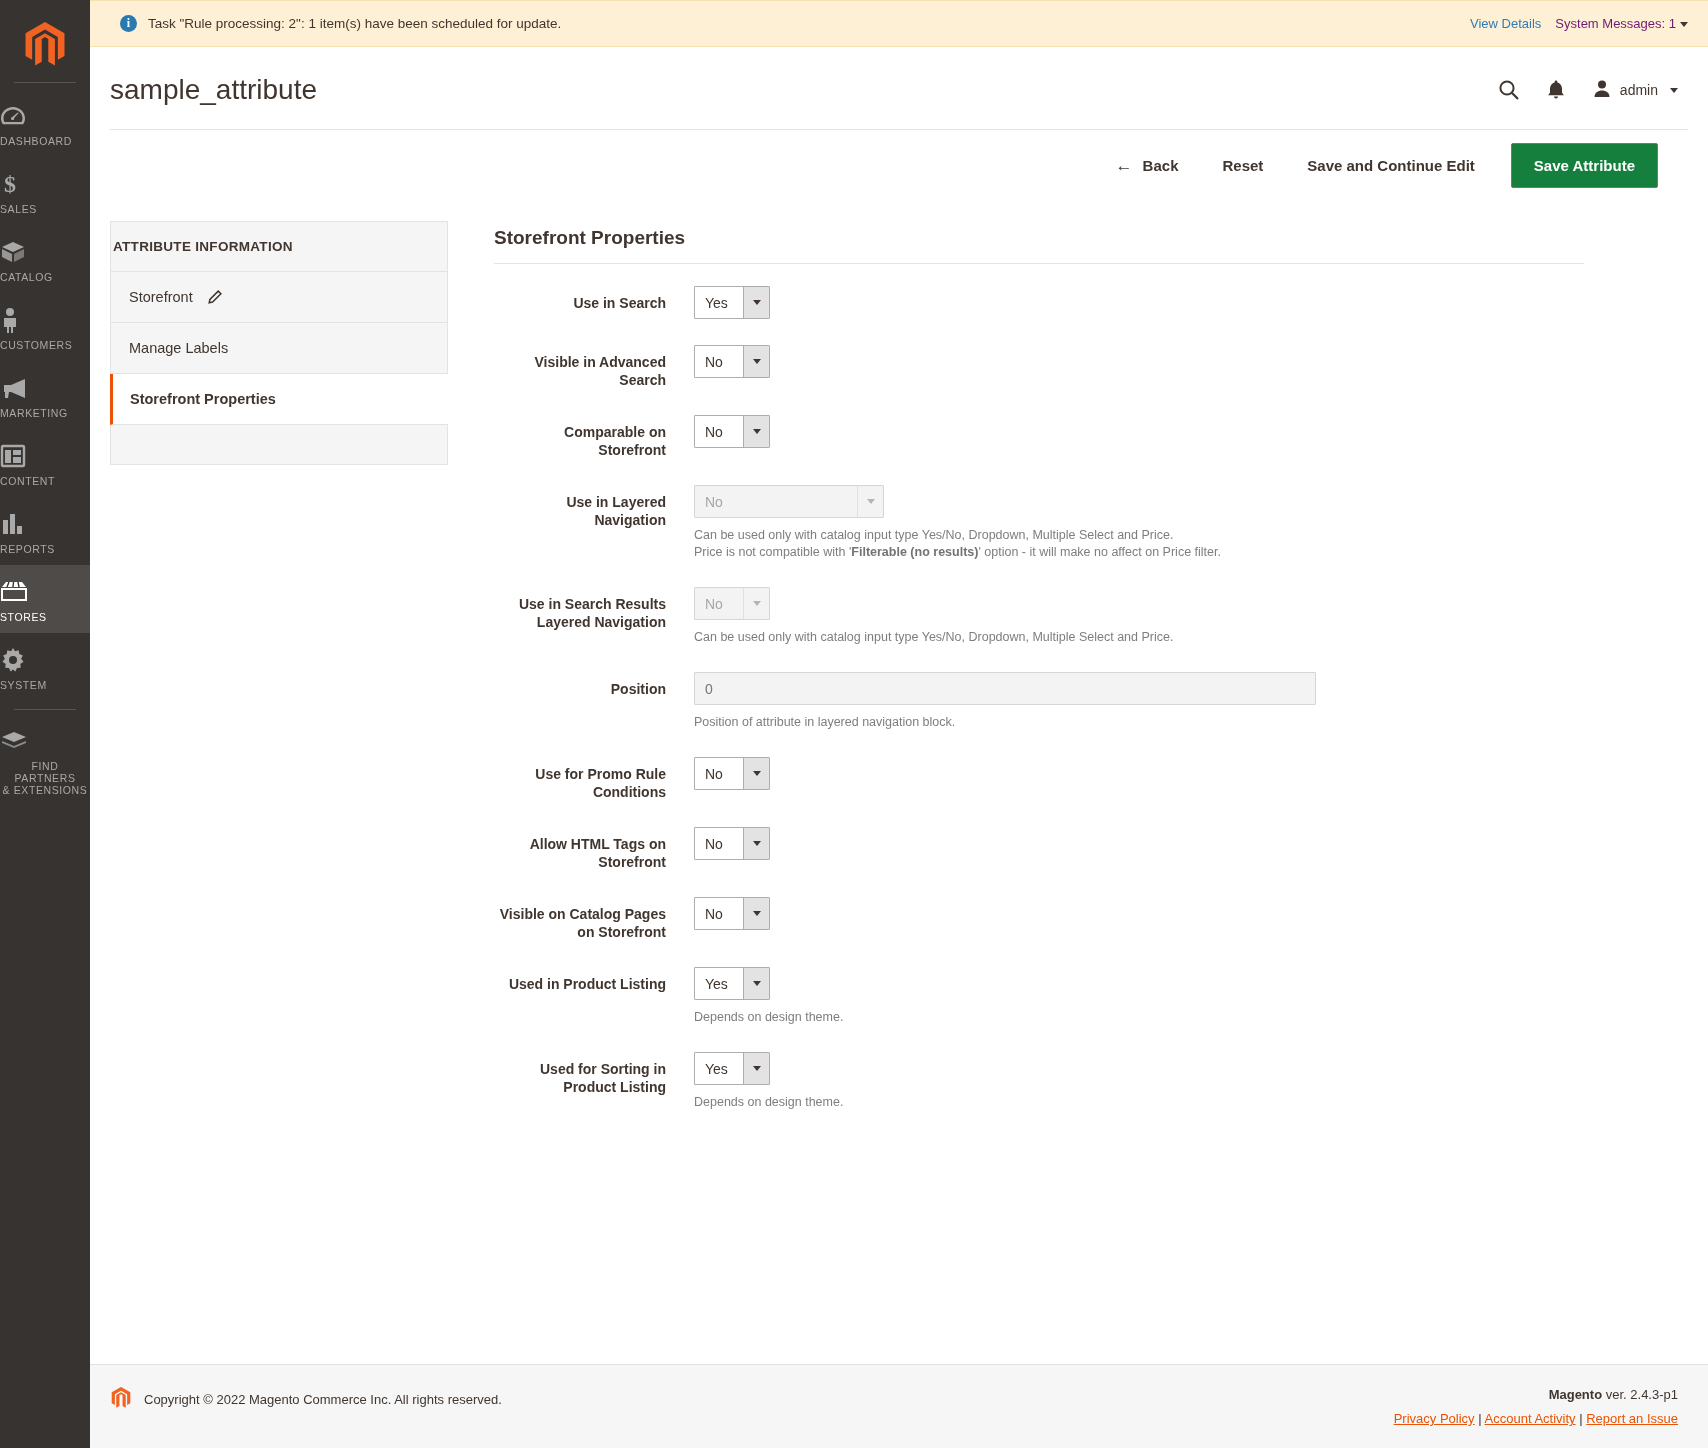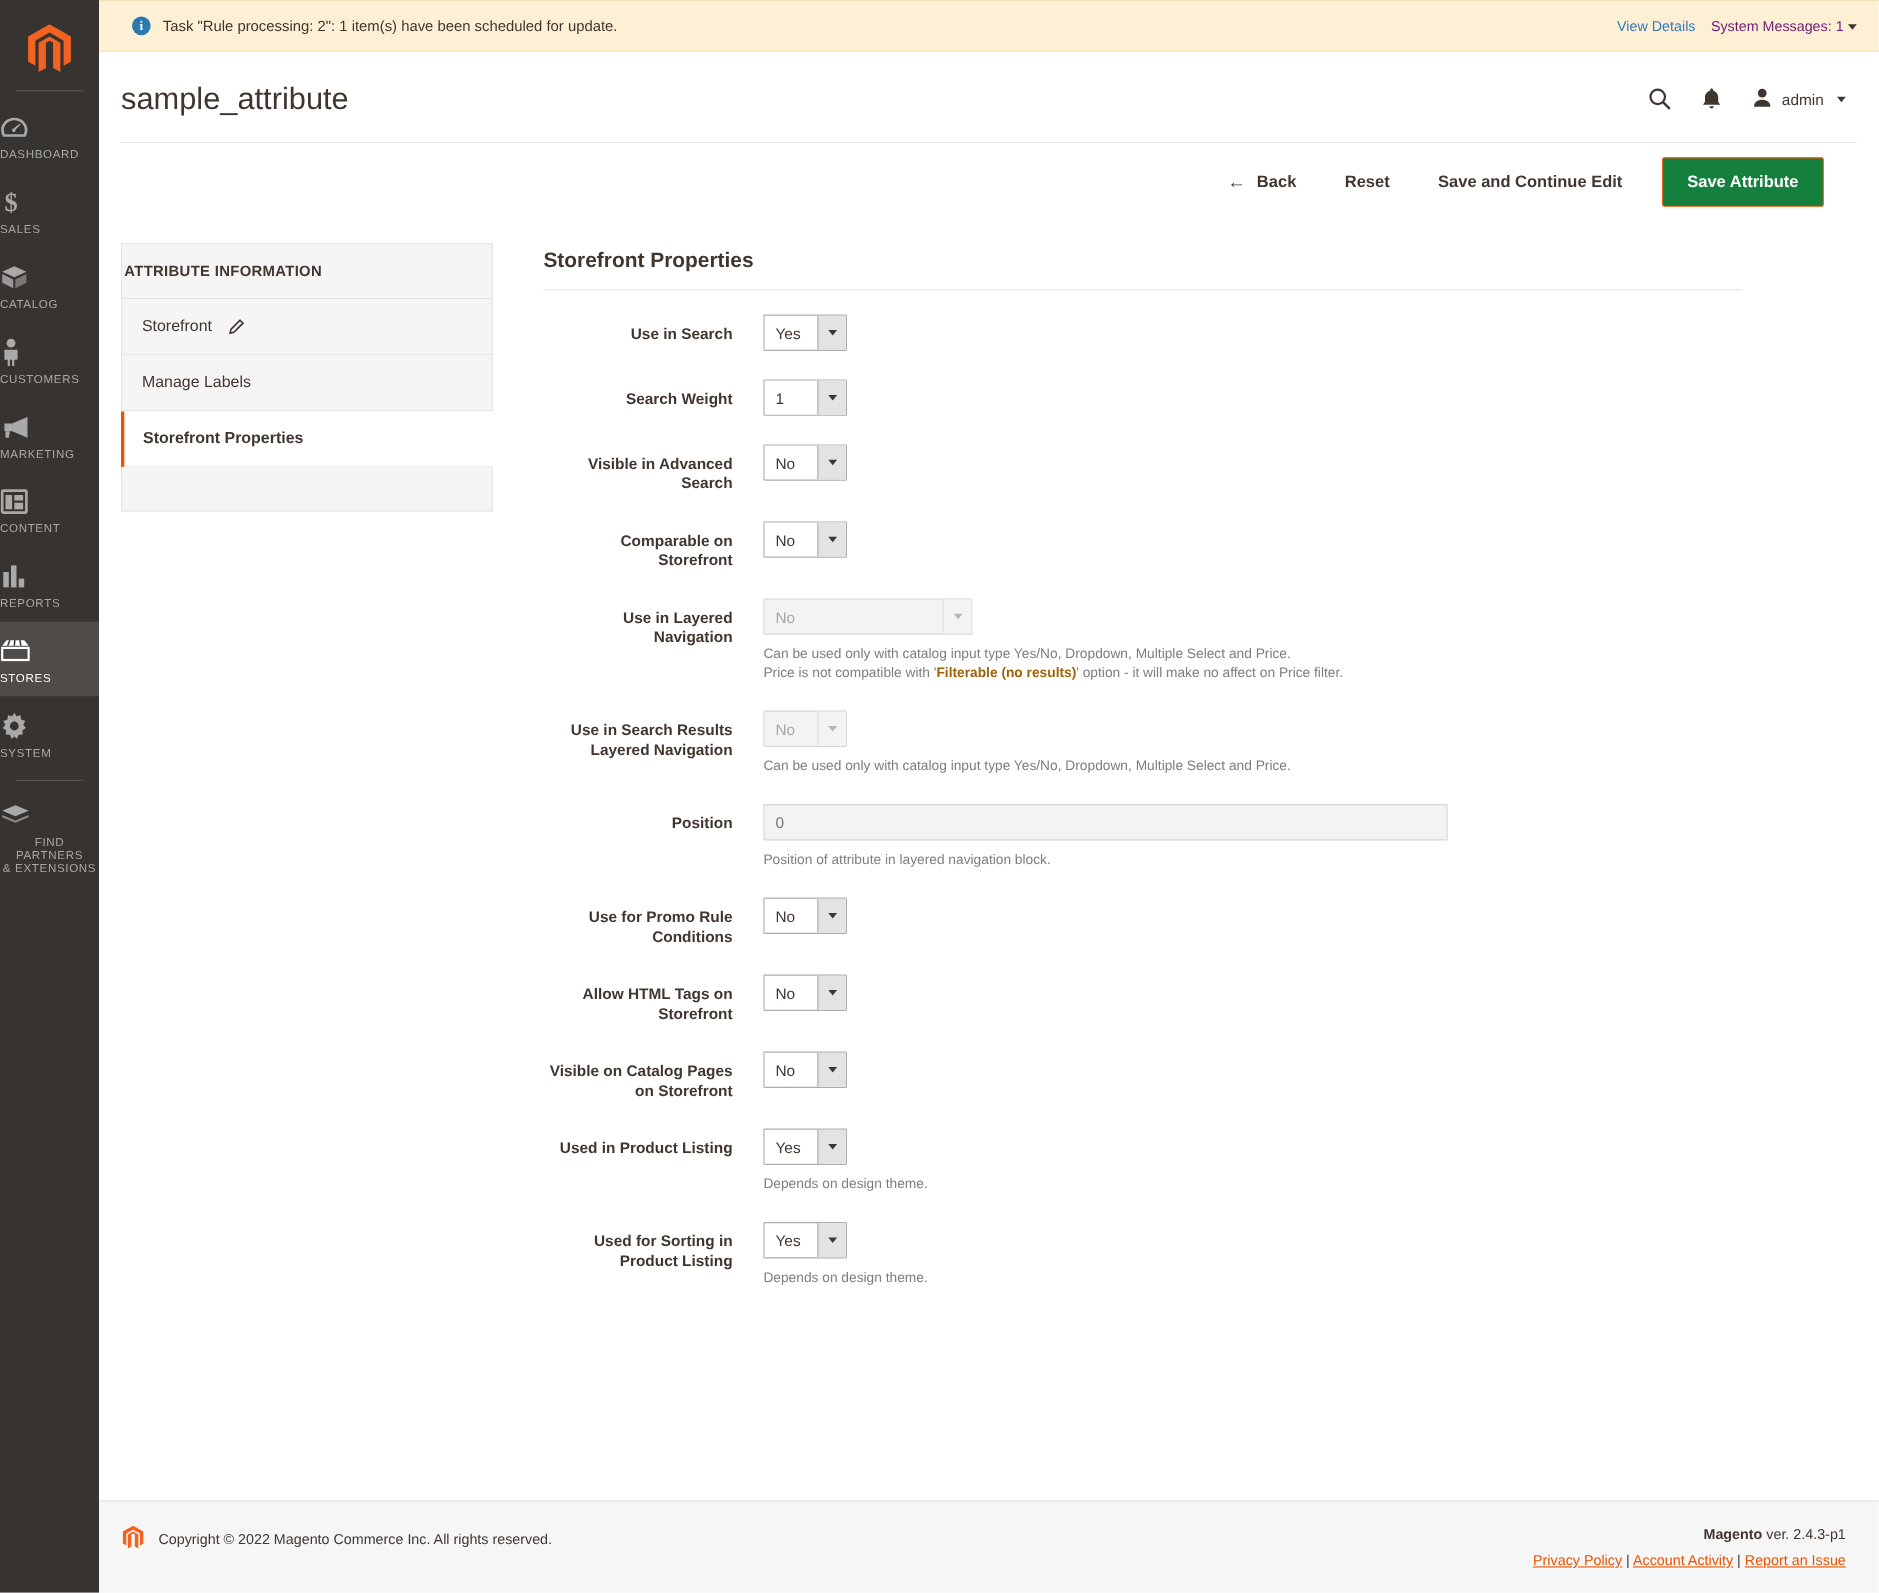--- a/index.html
+++ b/index.html
@@ -142,21 +142,21 @@
   .sel.disabled .btn i { border-top-color: #b5b5b5; }
   .sel.wide { width: 190px; }
   .sel.sm { min-width: 76px; }
 
   .txtinput {
     width: 622px; height: 33px; border: 1px solid #d6d6d6; background: #f3f3f3;
     color: #a6a6a6; font-size: 14px; padding: 0 10px; font-family: "Liberation Sans", sans-serif;
     border-radius: 1px;
   }
   .note { font-size: 12.5px; color: #7e7e7e; line-height: 17px; margin-top: 9px; }
-  .note b { color: #a16207; }
+  .note b { color: #737373; }
 
   
   .footer {
     border-top: 1px solid #e3e3e3; background: #f6f6f6;
     padding: 22px 30px 22px 20px; display: flex; align-items: flex-start; justify-content: space-between;
     margin-top: auto;
   }
   .foot-left { display: flex; align-items: center; gap: 12px; font-size: 13px; color: #41362f; }
   .foot-logo { width: 22px; height: 22px; }
   .foot-right { text-align: right; font-size: 13px; color: #41362f; }
@@ -370,31 +370,20 @@
         <div class="field-ctrl">
           <div class="sel sm">
             <span class="val">Yes</span>
             <span class="btn">
                 <i></i>
               </span>
           </div>
         </div>
       </div>
 
-      <div class="field-row">
-        <div class="field-label">Search Weight</div>
-        <div class="field-ctrl">
-          <div class="sel sm">
-            <span class="val">1</span>
-            <span class="btn">
-                <i></i>
-              </span>
-          </div>
-        </div>
-      </div>
 
       <div class="field-row">
         <div class="field-label">
           <span>Visible in Advanced</span><br><span>Search</span>
         </div>
         <div class="field-ctrl">
           <div class="sel sm">
             <span class="val">No</span>
             <span class="btn">
                 <i></i>

